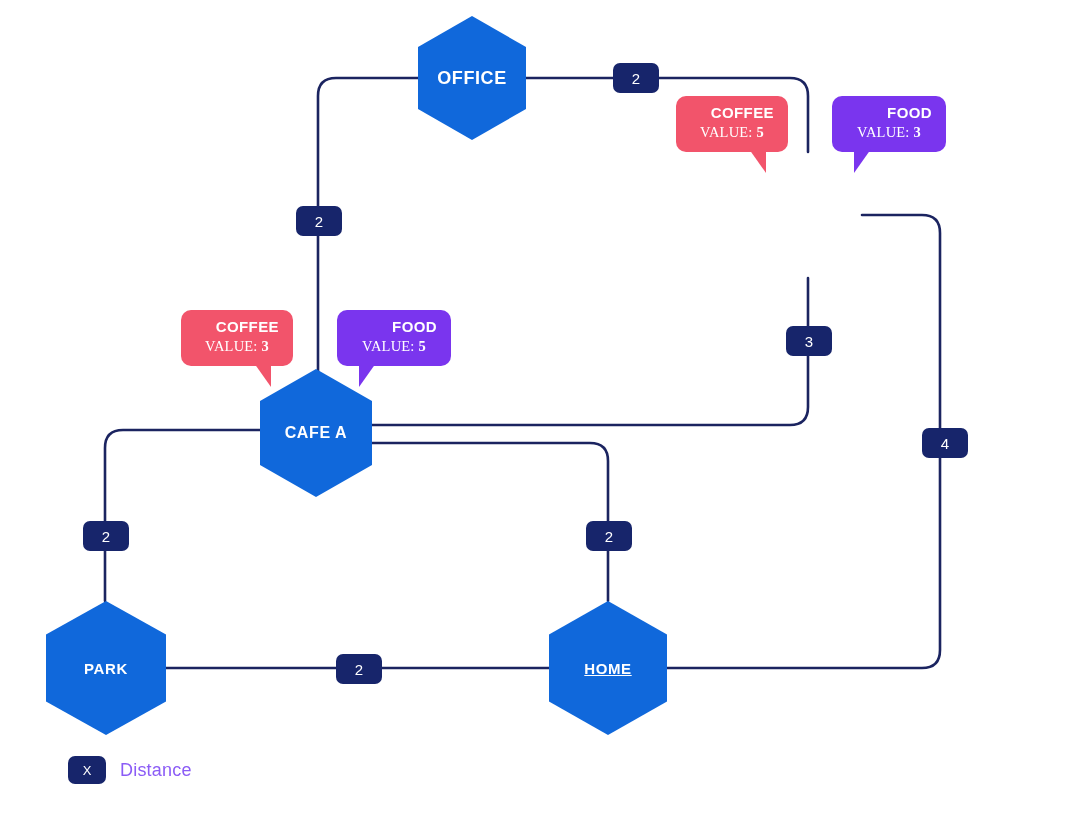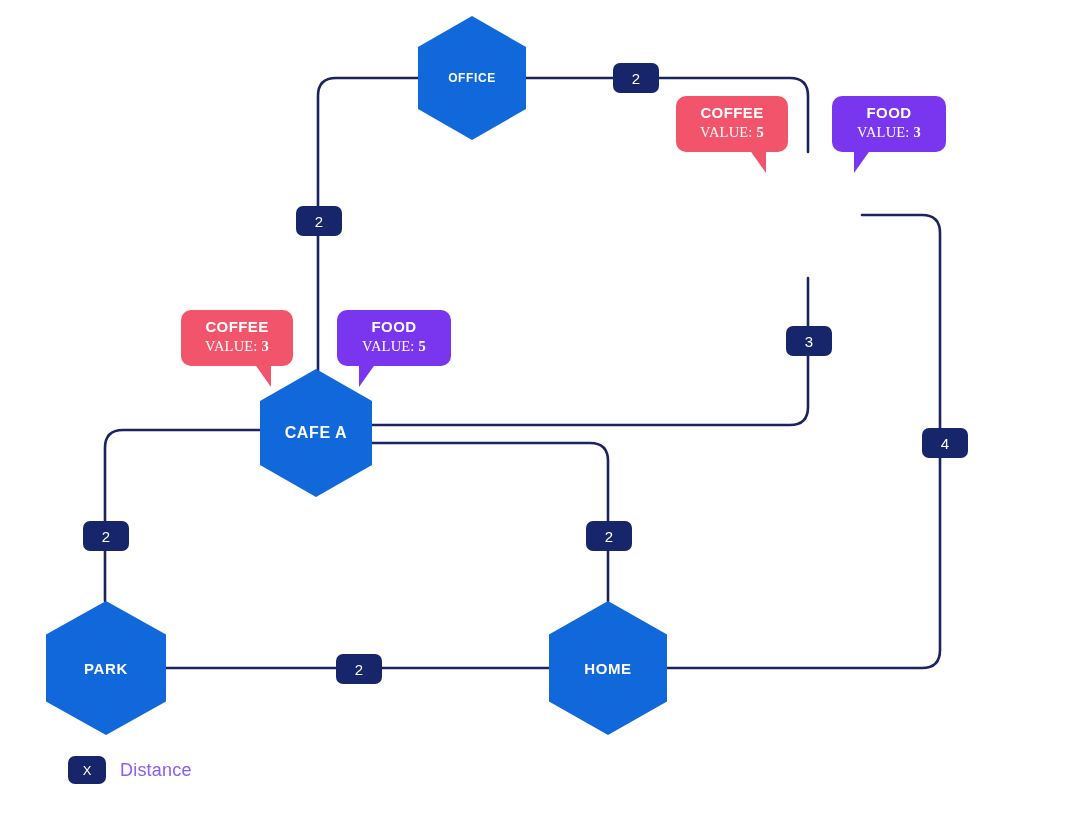--- a/index.html
+++ b/index.html
@@ -69,20 +69,21 @@
     text-align: center;
     z-index: 6;
     box-sizing: border-box;
   }
   .callout .c-title {
     font-size: 15px;
     font-weight: bold;
     letter-spacing: 0.4px;
     line-height: 1.25;
     white-space: nowrap;
+    text-align: right;
   }
   .callout .c-value-row {
     font-size: 14.5px;
     font-weight: normal;
     letter-spacing: 0.2px;
     line-height: 1.3;
     white-space: nowrap;
     font-family: Liberation Serif, serif;
   }
   .callout .c-value-row b {
@@ -151,21 +152,21 @@
       <path d="M 372,443 L 590,443 Q 608,443 608,461 L 608,601"></path>
 
       <path d="M 164,668 L 549,668"></path>
     </g>
   </svg>
 
   <div class="node" style="left:418px; top:16px; width:108px; height:124px;">
     <svg class="hexshape" viewBox="0 0 100 115" preserveAspectRatio="none">
       <polygon points="50,0 100,28.75 100,86.25 50,115 0,86.25 0,28.75" fill="#1068DB"></polygon>
     </svg>
-    <span class="node-label" style="font-size:12px;">OFFICE</span>
+    <span class="node-label" style="font-size:18px;">OFFICE</span>
   </div>
 
 
   <div class="node" style="left:260px; top:369px; width:112px; height:128px;">
     <svg class="hexshape" viewBox="0 0 100 115" preserveAspectRatio="none">
       <polygon points="50,0 100,28.75 100,86.25 50,115 0,86.25 0,28.75" fill="#1068DB"></polygon>
     </svg>
     <span class="node-label" style="font-size:16px;">CAFE A</span>
   </div>
 
@@ -173,21 +174,21 @@
     <svg class="hexshape" viewBox="0 0 100 115" preserveAspectRatio="none">
       <polygon points="50,0 100,28.75 100,86.25 50,115 0,86.25 0,28.75" fill="#1068DB"></polygon>
     </svg>
     <span class="node-label" style="font-size:15px;">PARK</span>
   </div>
 
   <div class="node" style="left:549px; top:601px; width:118px; height:134px;">
     <svg class="hexshape" viewBox="0 0 100 115" preserveAspectRatio="none">
       <polygon points="50,0 100,28.75 100,86.25 50,115 0,86.25 0,28.75" fill="#1068DB"></polygon>
     </svg>
-    <span class="node-label" style="font-size:15px;">HOME</span>
+    <span class="node-label" style="font-size:15px;text-decoration:underline;">HOME</span>
   </div>
 
   <div class="badge" style="left:613px; top:63px; width:46px; height:30px;">2</div>
 
   <div class="badge" style="left:296px; top:206px; width:46px; height:30px;">2</div>
 
   <div class="badge" style="left:786px; top:326px; width:46px; height:30px;">3</div>
 
   <div class="badge" style="left:922px; top:428px; width:46px; height:30px;">4</div>
 

